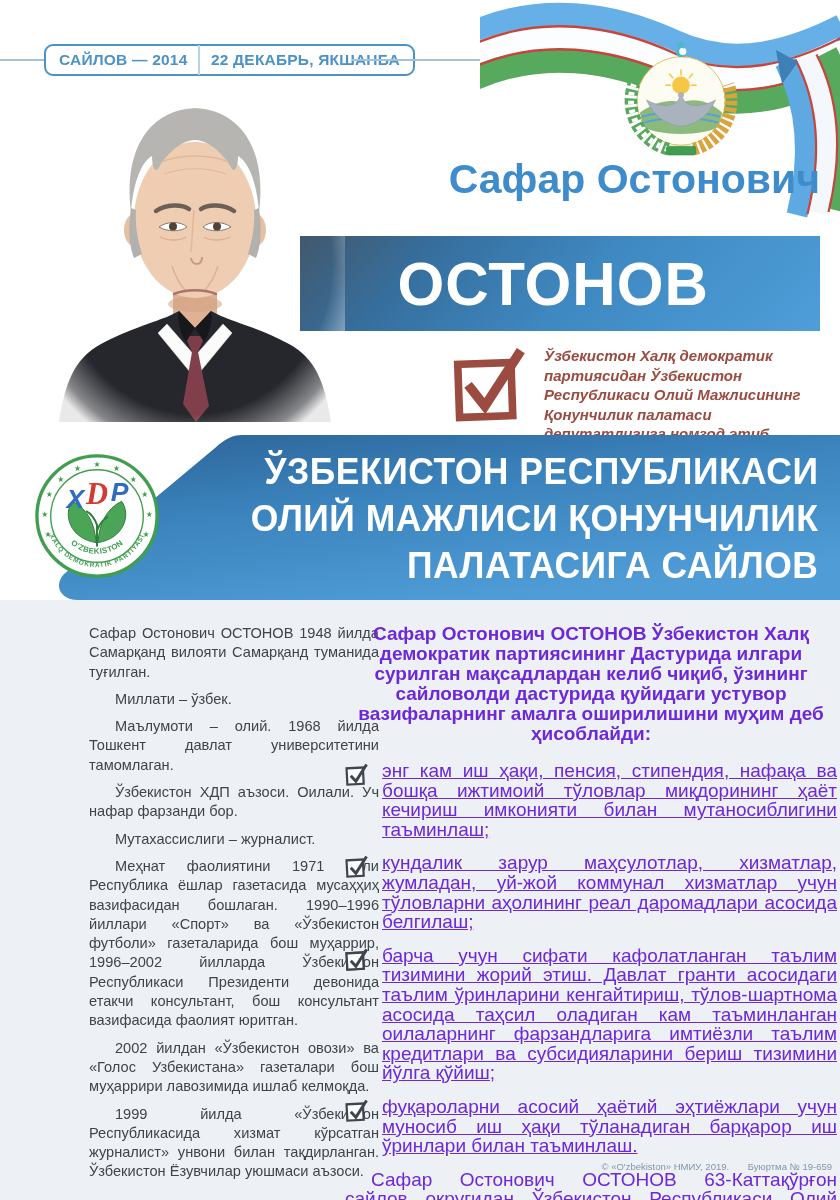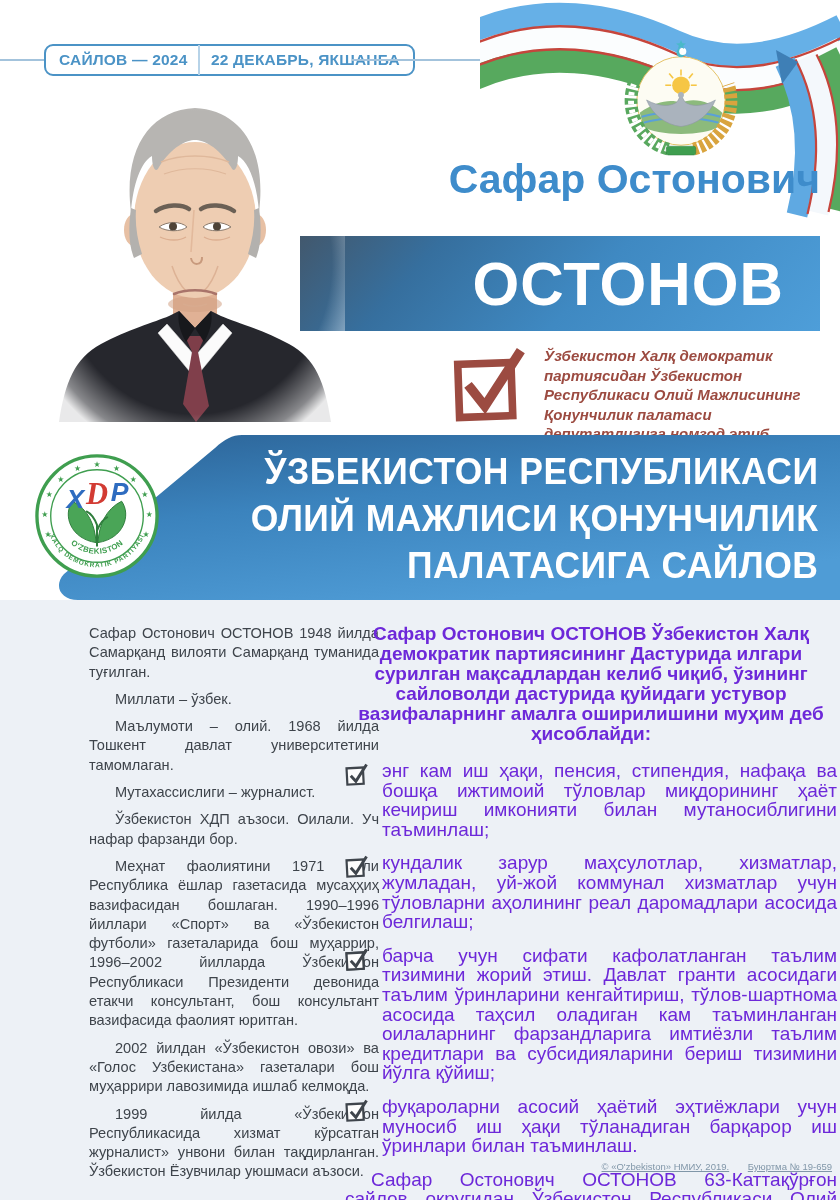--- a/index.html
+++ b/index.html
@@ -17,21 +17,21 @@
 
   .flag-ribbon { position:absolute; right:0; top:0; width:360px; height:245px; }
   .emblem { position:absolute; left:622px; top:40px; width:118px; height:118px; z-index:2; }
 
   
   .portrait { position:absolute; left:45px; top:90px; width:300px; height:332px; z-index:3; }
   .first-name { position:absolute; right:20px; top:156px; width:520px; text-align:right; z-index:2;
                 color:#3e8ccb; font-weight:bold; font-size:41px; letter-spacing:0; }
   .surname-banner { position:absolute; left:300px; right:20px; top:236px; height:95px; z-index:2;
                     background:linear-gradient(132deg,#42586d 0%,#366f9e 24%,#3f89c2 55%,#4e9ed9 100%);
-                    display:flex; align-items:center; justify-content:flex-end; padding-right:36px; }
+                    display:flex; align-items:center; justify-content:center; padding-right:24px; }
   .surname-banner span { color:#fff; font-weight:bold; font-size:62px; letter-spacing:1px; transform:scaleX(.97); transform-origin:right; }
 
   .nomination { position:absolute; left:452px; top:346px; width:386px; display:flex; align-items:flex-start; z-index:2; }
   .nomination .box-icon { width:76px; height:76px; flex:0 0 auto; margin-top:2px; }
   .nomination p { margin-left:16px; width:292px; color:#9c4b41; font-weight:bold; font-style:italic;
                   font-size:15px; line-height:19.5px; }
 
   
   .party-logo { position:absolute; left:33px; top:452px; width:128px; height:128px; z-index:3; }
   .election-banner { position:absolute; left:0; top:435px; width:840px; height:165px; z-index:2; }
@@ -43,35 +43,35 @@
   .body-bg { position:absolute; left:0; top:600px; width:840px; height:600px; background:#edf1f6; }
   .bio { position:absolute; left:42px; top:624px; width:290px; color:#3e444b; font-size:14.6px;
          line-height:19.3px; text-align:justify;margin-left:47px; }
   .bio p { margin-bottom:8px; text-indent:26px; }
   .bio p:first-child { text-indent:0; }
 
   .program { position:absolute; left:345px; top:624px; width:492px; color:#6d28d9; font-size:19px;
              line-height:19.6px; }
   .program .intro { font-weight:bold; text-align:center; line-height:20px; margin-bottom:17px; }
   .program ul { list-style:none; }
-  .program li { position:relative; padding-left:37px; text-align:justify; margin-bottom:14px; }
+  .program li { position:relative; padding-left:37px; text-align:justify; margin-bottom:14px;text-decoration:underline; }
   .program li .check-icon { position:absolute; left:0; top:1px; width:25px; height:25px; }
   .program .closing { text-indent:26px; text-align:justify; margin-top:6px; }
 
   .footer { position:absolute; right:8px; top:1161px; font-size:9.5px; color:#8096a8; }
-  .footer span { margin-left:16px;text-decoration:underline; }
+  .footer span { margin-left:16px; }
 </style>
 </head>
 <body>
 
 <div class="page">
 
   <div class="topline topline-left"></div>
   <div class="badge">
-    <span>САЙЛОВ — 2024</span>
+    <span>САЙЛОВ — 2014</span>
     <span class="divider"></span>
     <span>22 ДЕКАБРЬ, ЯКШАНБА</span>
   </div>
   <div class="topline topline-right"></div>
 
   <svg class="flag-ribbon" viewBox="0 0 360 245">
     <g fill="none">
       <path d="M-5 32 C60 4 130 12 195 42 C255 70 315 50 362 26" stroke="#66b0e7" stroke-width="24"></path>
       <path d="M-5 55 C60 27 130 35 195 65 C255 93 315 73 362 49" stroke="#fbfdfe" stroke-width="24"></path>
       <path d="M-5 78 C60 50 130 58 195 88 C255 116 315 96 362 72" stroke="#57a95e" stroke-width="24"></path>
@@ -245,22 +245,22 @@
       <textPath href="#arcBottom" startOffset="50%" text-anchor="middle">XALQ DEMOKRATIK PARTIYASI</textPath>
     </text>
   </svg>
 
   <div class="body-bg"></div>
 
   <div class="bio">
     <p>Сафар Остонович ОСТОНОВ 1948 йилда Самарқанд вилояти Самарқанд туманида туғилган.</p>
     <p>Миллати – ўзбек.</p>
     <p>Маълумоти – олий. 1968 йилда Тошкент давлат университетини тамомлаган.</p>
+    <p>Ўзбекистон ХДП аъзоси. Оилали. Уч нафар фарзанди бор.</p>
     <p>Мутахассислиги – журналист.</p>
-    <p>Ўзбекистон ХДП аъзоси. Оилали. Уч нафар фарзанди бор.</p>
     <p>Меҳнат фаолиятини 1971 йили Республика ёшлар газетасида мусаҳҳиҳ вазифасидан бошлаган. 1990–1996 йиллари «Спорт» ва «Ўзбекистон футболи» газеталарида бош муҳаррир, 1996–2002 йилларда Ўзбекистон Республикаси Президенти девонида етакчи консультант, бош консультант вазифасида фаолият юритган.</p>
     <p>2002 йилдан «Ўзбекистон овози» ва «Голос Узбекистана» газеталари бош муҳаррири лавозимида ишлаб келмоқда.</p>
     <p>1999 йилда «Ўзбекистон Республикасида хизмат кўрсатган журналист» унвони билан тақдирланган. Ўзбекистон Ёзувчилар уюшмаси аъзоси.</p>
   </div>
 
   <div class="program">
     <p class="intro">Сафар Остонович ОСТОНОВ Ўзбекистон Халқ демократик партиясининг Дастурида илгари сурилган мақсадлардан келиб чиқиб, ўзининг сайловолди дастурида қуйидаги устувор вазифаларнинг амалга оширилишини муҳим деб ҳисоблайди:</p>
     <ul>
       <li>
         <svg class="check-icon" viewBox="0 0 26 26">

